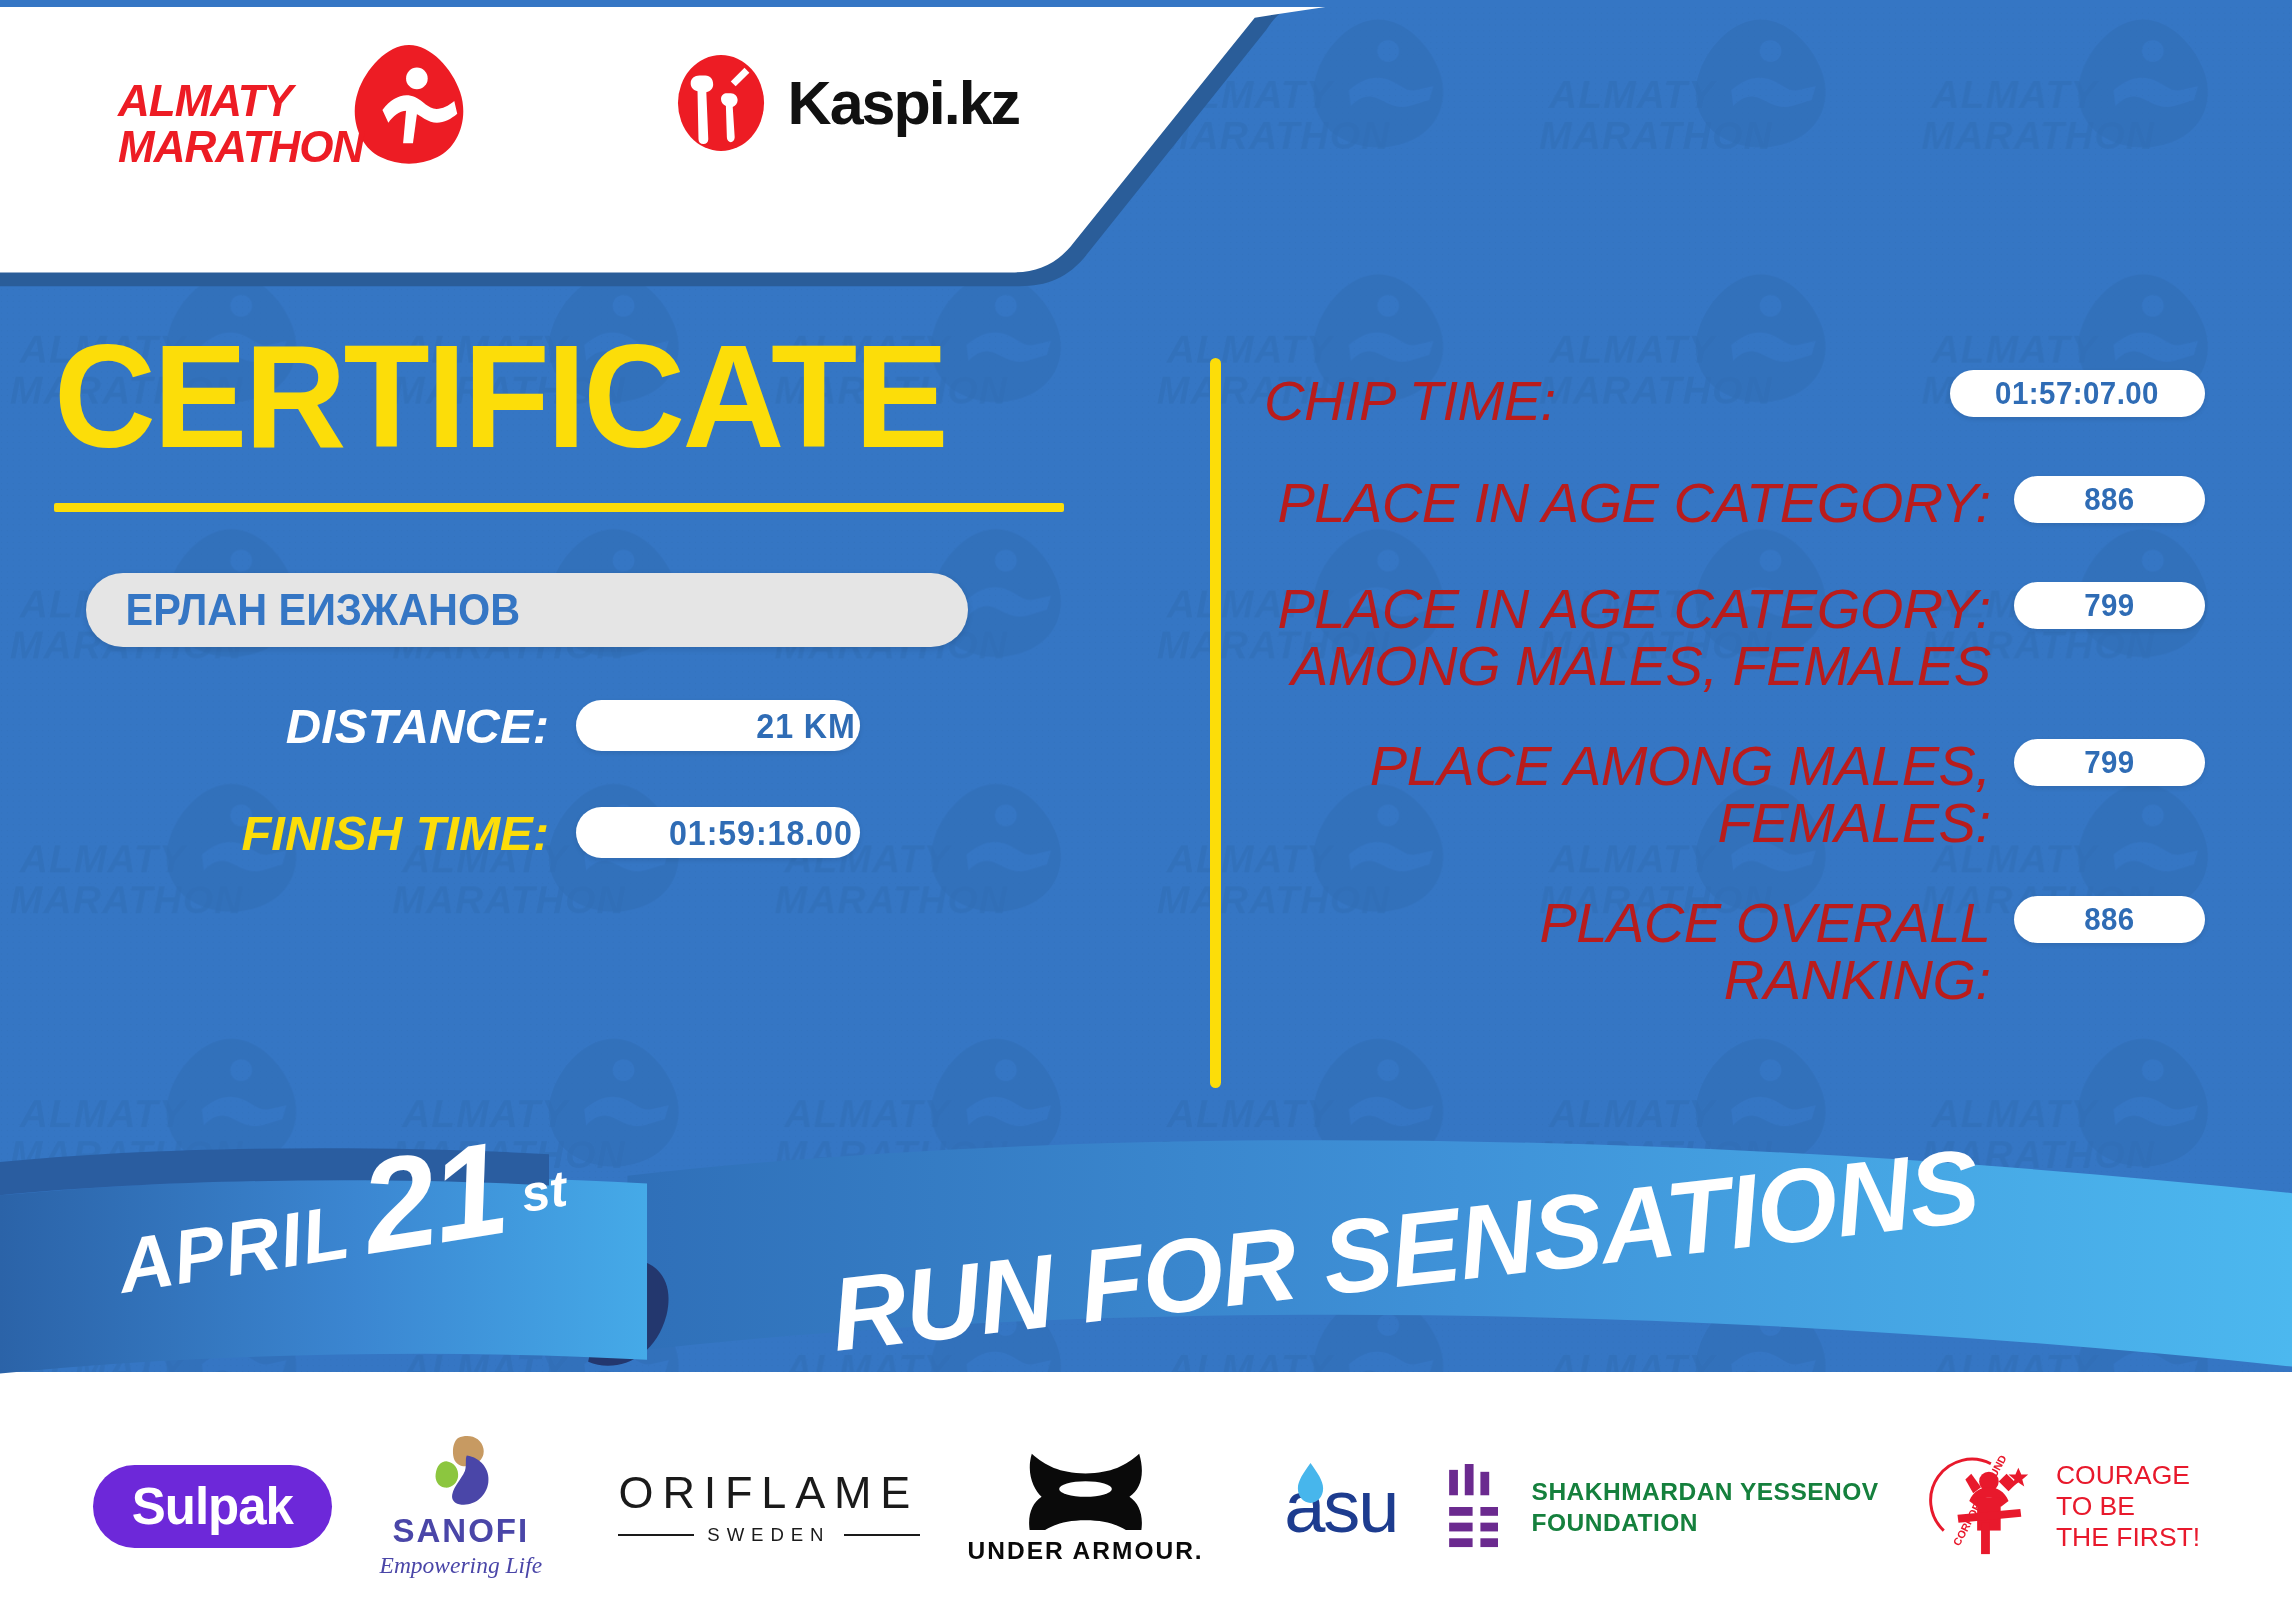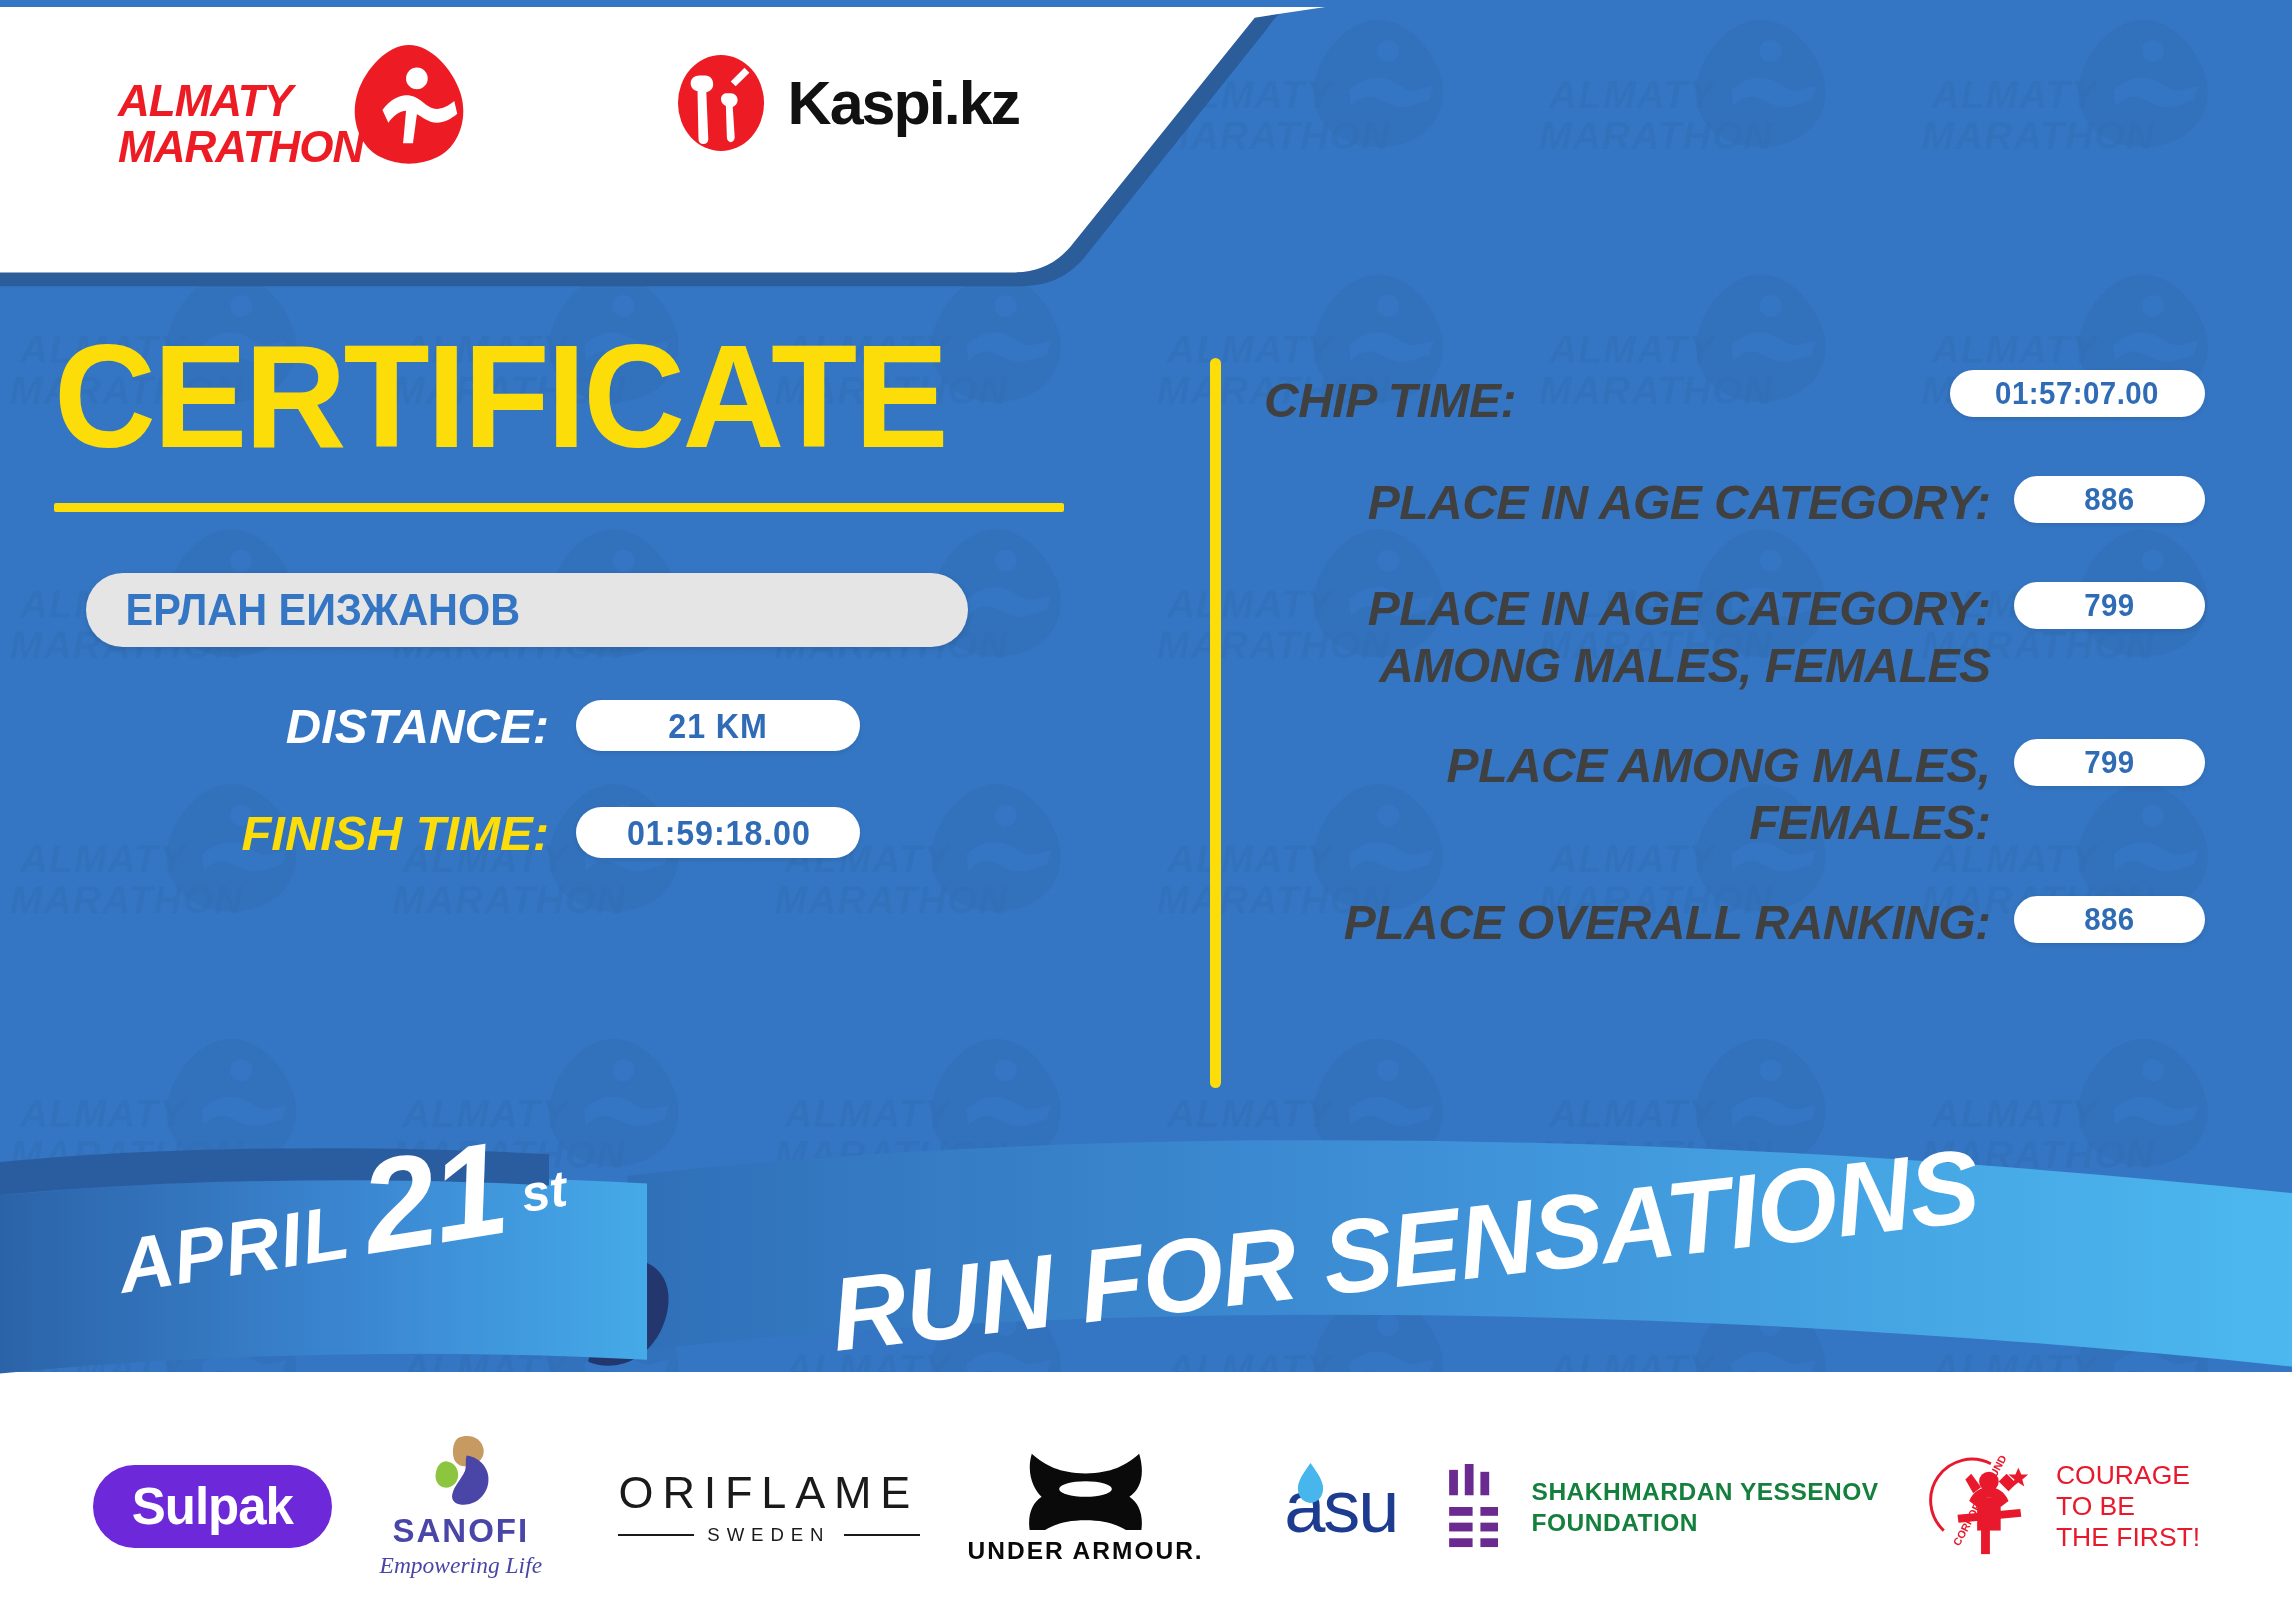--- a/index.html
+++ b/index.html
@@ -86,21 +86,21 @@
   .kv-row .kv-label{
     text-align:right;
     font-family:"Liberation Sans",sans-serif;
     font-weight:bold;font-style:italic;font-size:49px;
     letter-spacing:0px;
   }
   .kv-label.white{color:#ffffff;}
   .kv-label.yellow{color:#fcdd09;}
   .kv-pill{
     height:51px;background:#ffffff;border-radius:27.4px;
-    display:flex;align-items:center;justify-content:center;
+    display:flex;align-items:center;justify-content:flex-end;
     box-shadow:0 2px 4.9px rgba(0,0,0,0.10);
   }
   .kv-val{
     color:#2f6cb5;font-family:"Liberation Sans",sans-serif;
     font-weight:bold;font-size:35px;letter-spacing:1px;
     transform:scaleX(0.92);
   }
   #row-distance .kv-label{width:549px;}
   #row-distance .kv-pill{margin-left:27.4px;width:284px;}
   #row-finish .kv-label{width:549px;}
@@ -112,23 +112,23 @@
     background:#fcdd09;border-radius:5.9px;z-index:20;
   }
 
   
   .right-col{position:absolute;left:1264px;top:368px;width:941px;z-index:20;}
   .stat{
     position:relative;display:flex;align-items:flex-start;
     margin-bottom:43px;min-height:63px;
   }
   .stat-label{
-    flex:1;color:#404040;
-    font-family:"Liberation Sans",sans-serif;
-    font-weight:bold;font-style:italic;font-size:48px;line-height:57px;
+    flex:1;color:#b91c1c;
+    font-family:"Liberation Sans",sans-serif;
+    font-weight:normal;font-style:italic;font-size:56px;line-height:57px;
     letter-spacing:-0.5px;white-space:pre-line;
   }
   .stat-label.right{text-align:right;}
   .stat-pill{
     flex:0 0 auto;margin-left:23.5px;margin-top:2px;
     width:191px;height:47px;background:#ffffff;border-radius:25.5px;
     display:flex;align-items:center;justify-content:center;
     box-shadow:0 2px 4.9px rgba(0,0,0,0.10);
   }
   .stat-val{

